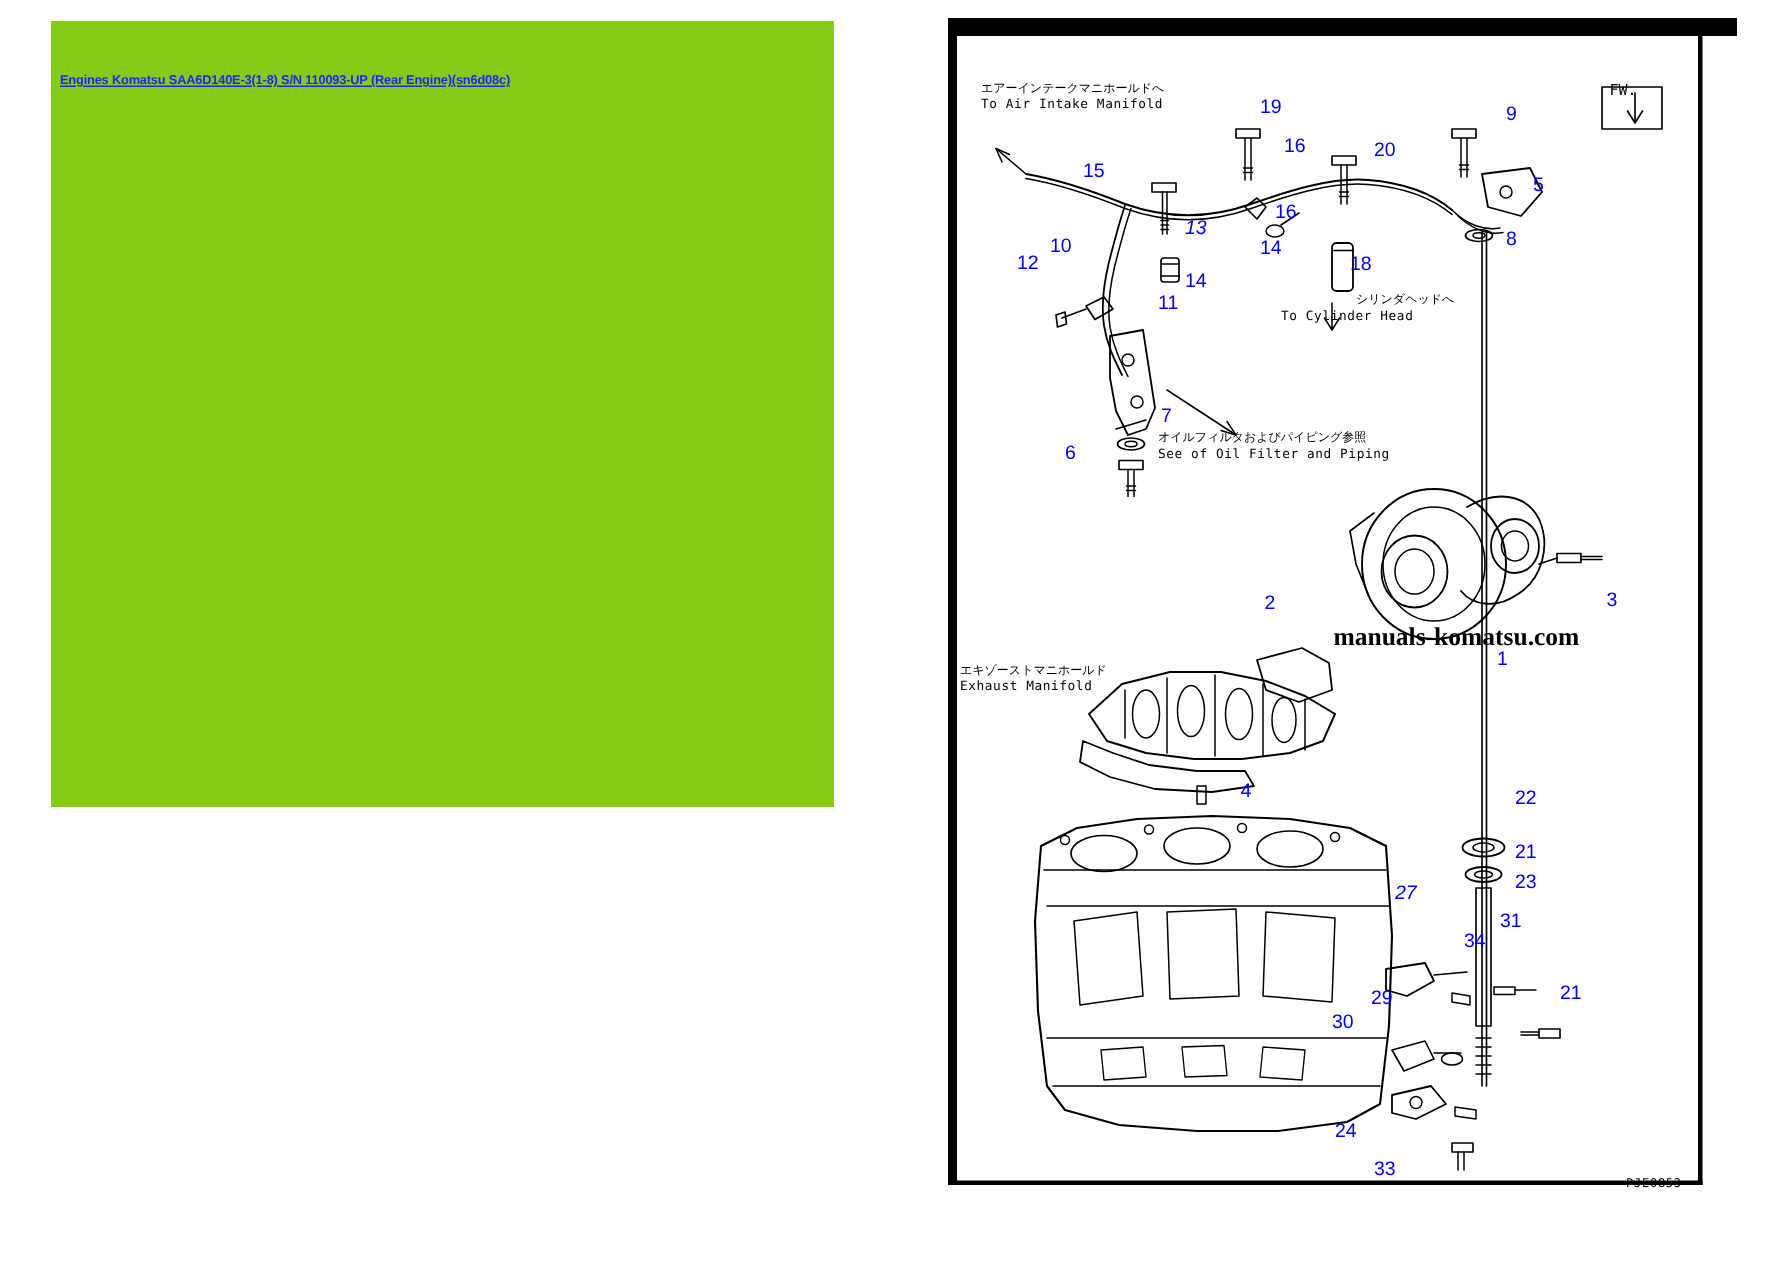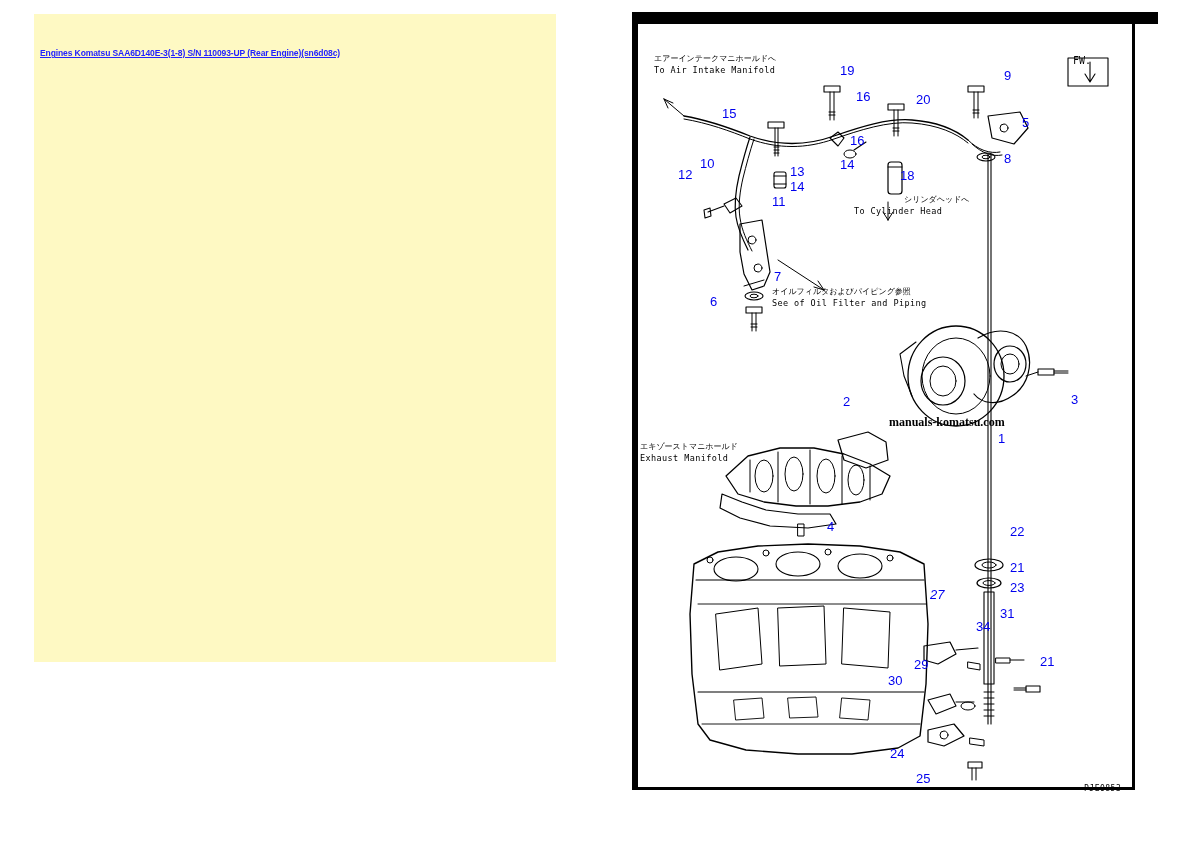--- a/index.html
+++ b/index.html
@@ -14,22 +14,22 @@
     font-family: "Liberation Sans", sans-serif;
     overflow: hidden;
   }
 
   
   #left-panel {
     position: absolute;
     left: 34px;
     top: 14px;
     width: 522px;
-    height: 648px;
-    background: #fef9c3;
+    height: 524px;
+    background: #84cc16;
   }
   #left-title {
     position: absolute;
     left: 6px;
     top: 34px;
     width: 510px;
     font-size: 8.5px;
     font-weight: bold;
     color: #2222ff;
     text-decoration: underline;
@@ -104,21 +104,21 @@
     font-size: 8.5px;
     line-height: 10px;
     white-space: pre;
     letter-spacing: 0.4px;
   }
   #watermark {
     position: absolute;
     left: 257px;
     top: 403px;
     font-family: "Liberation Serif", serif;
-    font-size: 12px;
+    font-size: 17px;
     font-weight: bold;
     color: #000000;
     white-space: nowrap;
   }
   #fw-label {
     position: absolute;
     left: 441px;
     top: 43px;
     font-family: "DejaVu Sans Mono", monospace;
     font-size: 10px;
@@ -326,34 +326,34 @@
   <div class="cn" style="left:439px; top:381px;">3</div>
   <div class="cn" style="left:195px; top:508px;">4</div>
   <div class="cn" style="left:390px; top:104px;">5</div>
   <div class="cn" style="left:78px;  top:283px;">6</div>
   <div class="cn" style="left:142px; top:258px;">7</div>
   <div class="cn" style="left:372px; top:140px;">8</div>
   <div class="cn" style="left:372px; top:57px;">9</div>
   <div class="cn" style="left:68px;  top:145px;">10</div>
   <div class="cn" style="left:140px; top:183px;">11</div>
   <div class="cn" style="left:46px;  top:156px;">12</div>
-  <div class="cn" style="left:158px; top:153px;">13</div>
+  <div class="cn" style="left:158px; top:133px;font-style:italic;">13</div>
   <div class="cn" style="left:158px; top:168px;">14</div>
   <div class="cn" style="left:90px;  top:95px;">15</div>
   <div class="cn" style="left:224px; top:78px;">16</div>
   <div class="cn" style="left:218px; top:122px;">16</div>
   <div class="cn" style="left:208px; top:146px;">14</div>
   <div class="cn" style="left:268px; top:157px;">18</div>
   <div class="cn" style="left:208px; top:52px;">19</div>
   <div class="cn" style="left:284px; top:81px;">20</div>
   <div class="cn" style="left:378px; top:549px;">21</div>
   <div class="cn" style="left:378px; top:513px;">22</div>
   <div class="cn" style="left:378px; top:569px;">23</div>
   <div class="cn" style="left:258px; top:735px;">24</div>
-  <div class="cn" style="left:284px; top:760px;">25</div>
+  <div class="cn" style="left:284px; top:760px;">33</div>
   <div class="cn" style="left:344px; top:608px;">34</div>
   <div class="cn" style="left:298px; top:576px;font-style:italic;">27</div>
   <div class="cn" style="left:408px; top:643px;">21</div>
   <div class="cn" style="left:282px; top:646px;">29</div>
   <div class="cn" style="left:256px; top:662px;">30</div>
   <div class="cn" style="left:368px; top:595px;">31</div>
 
   <div id="fw-label">FW.</div>
   <div id="watermark">manuals-komatsu.com</div>
   <div id="figure-code">PJE0853</div>

